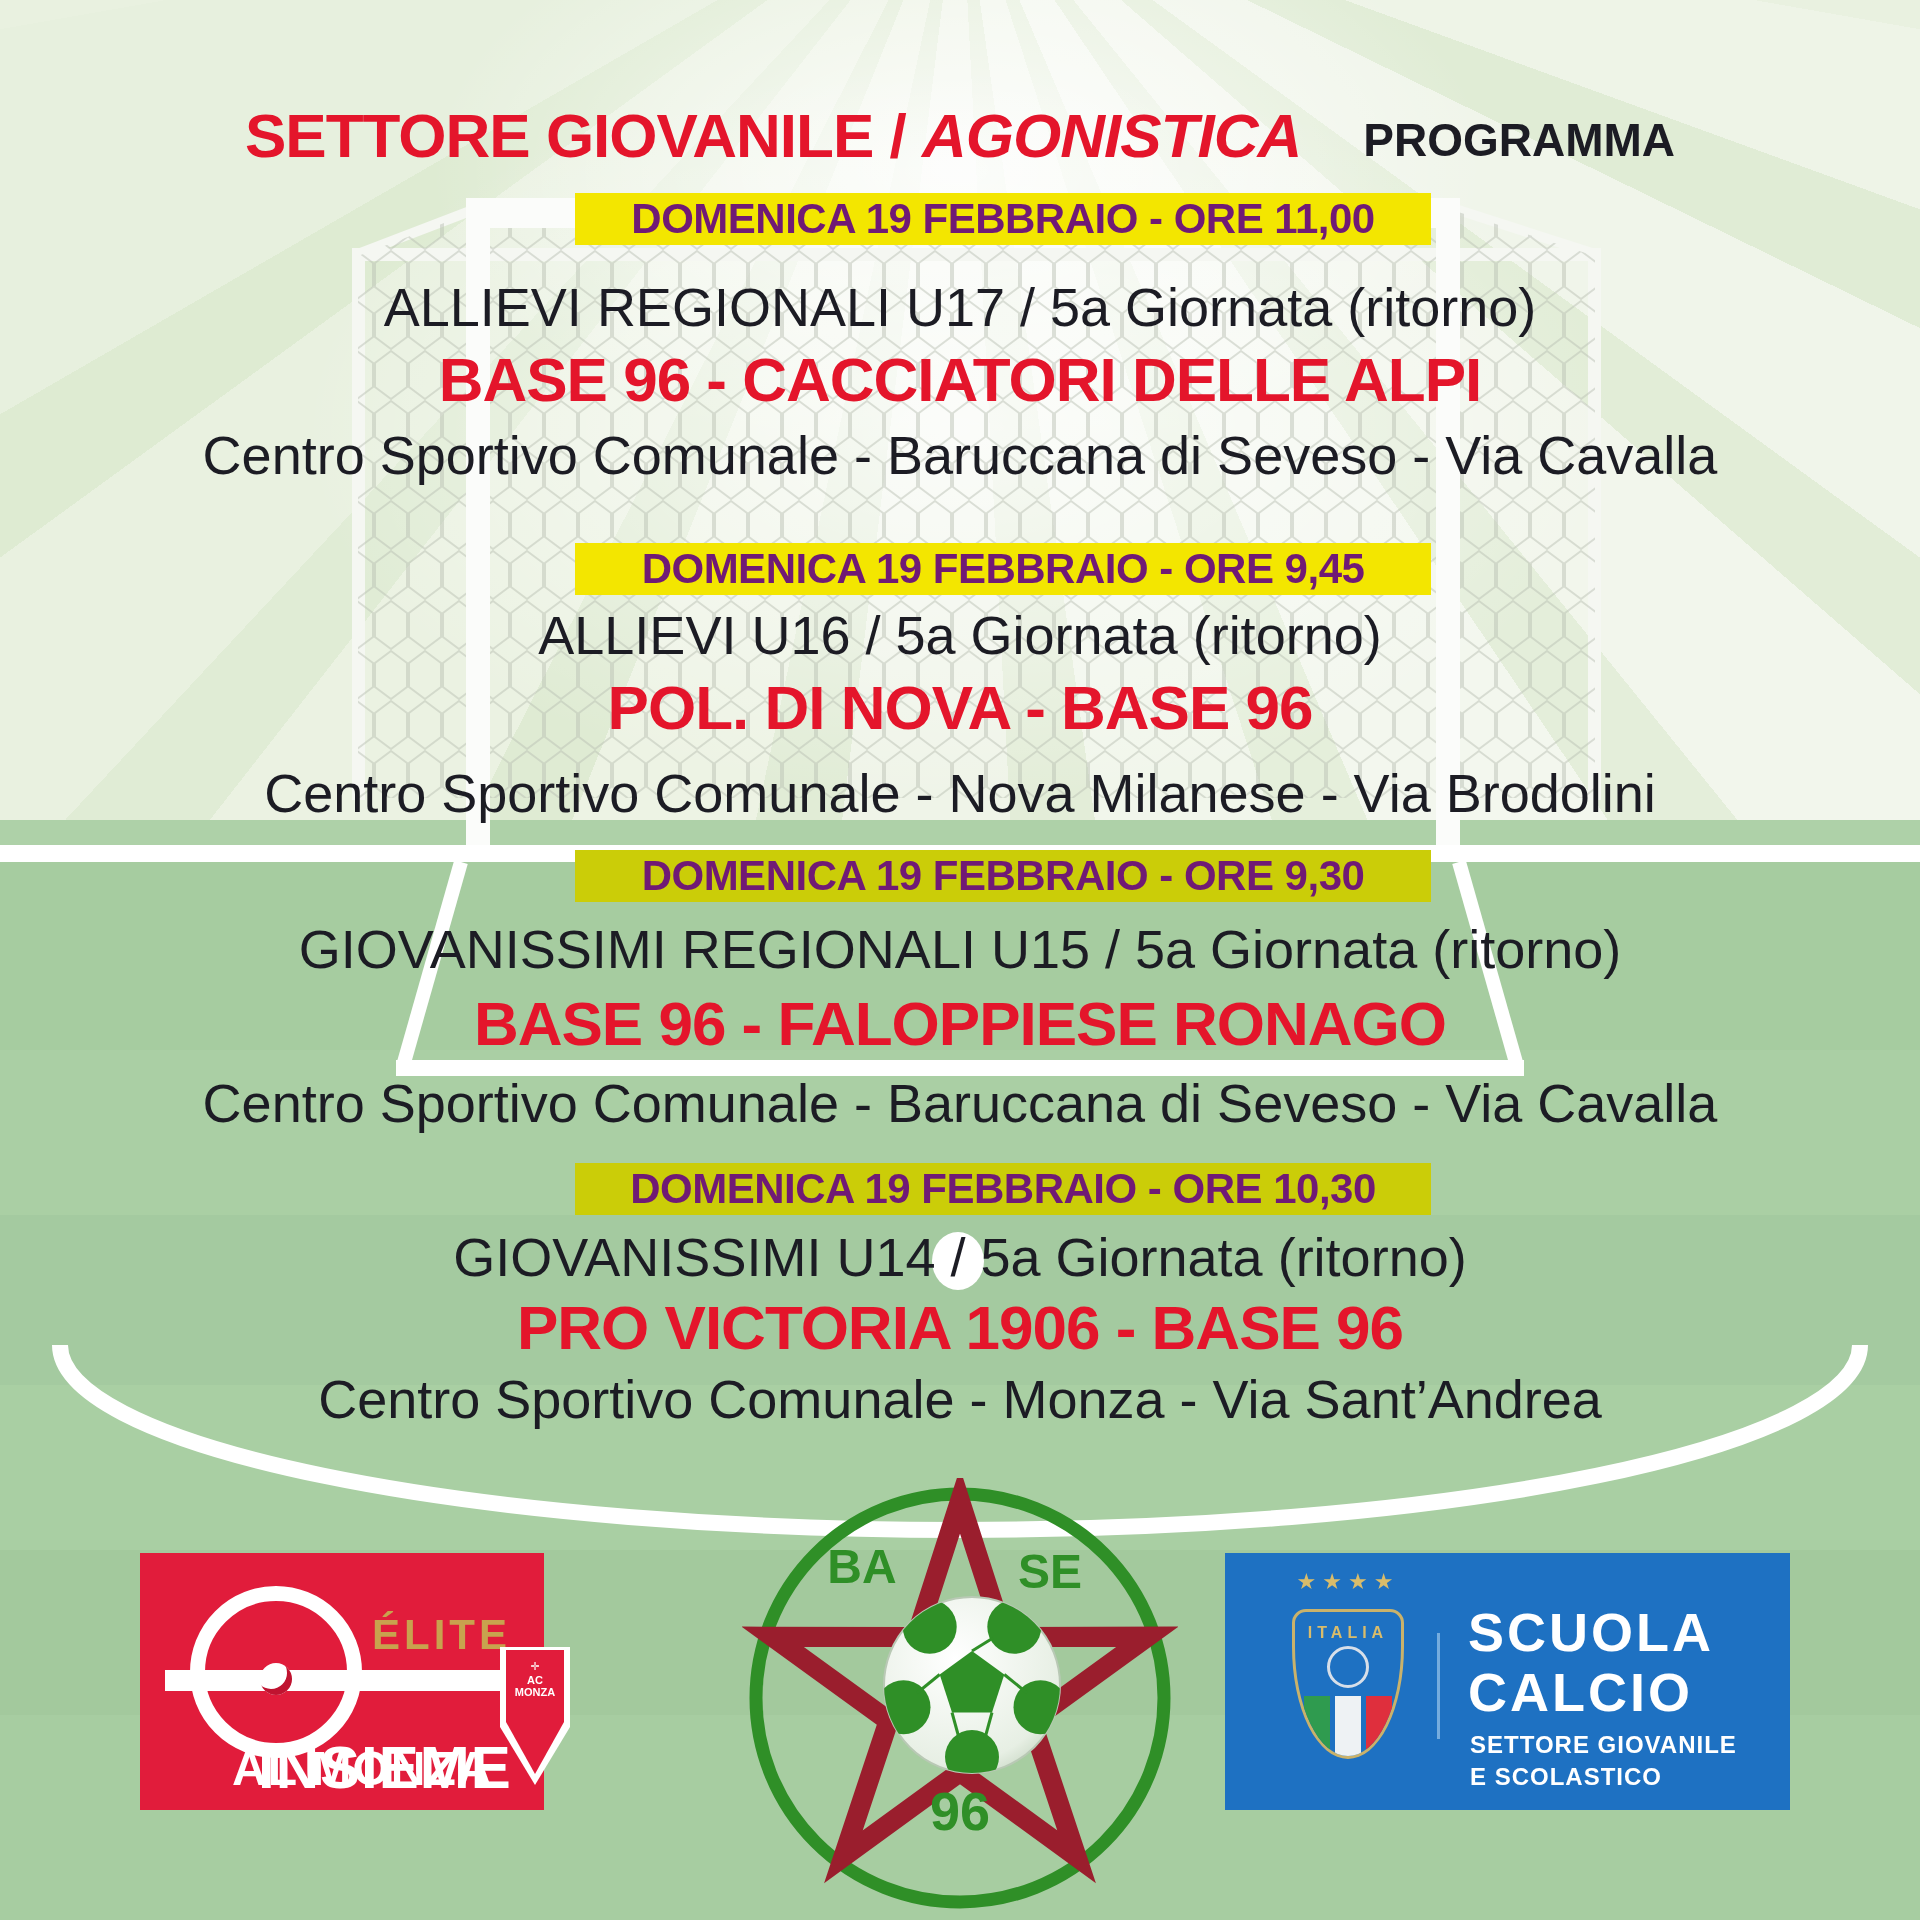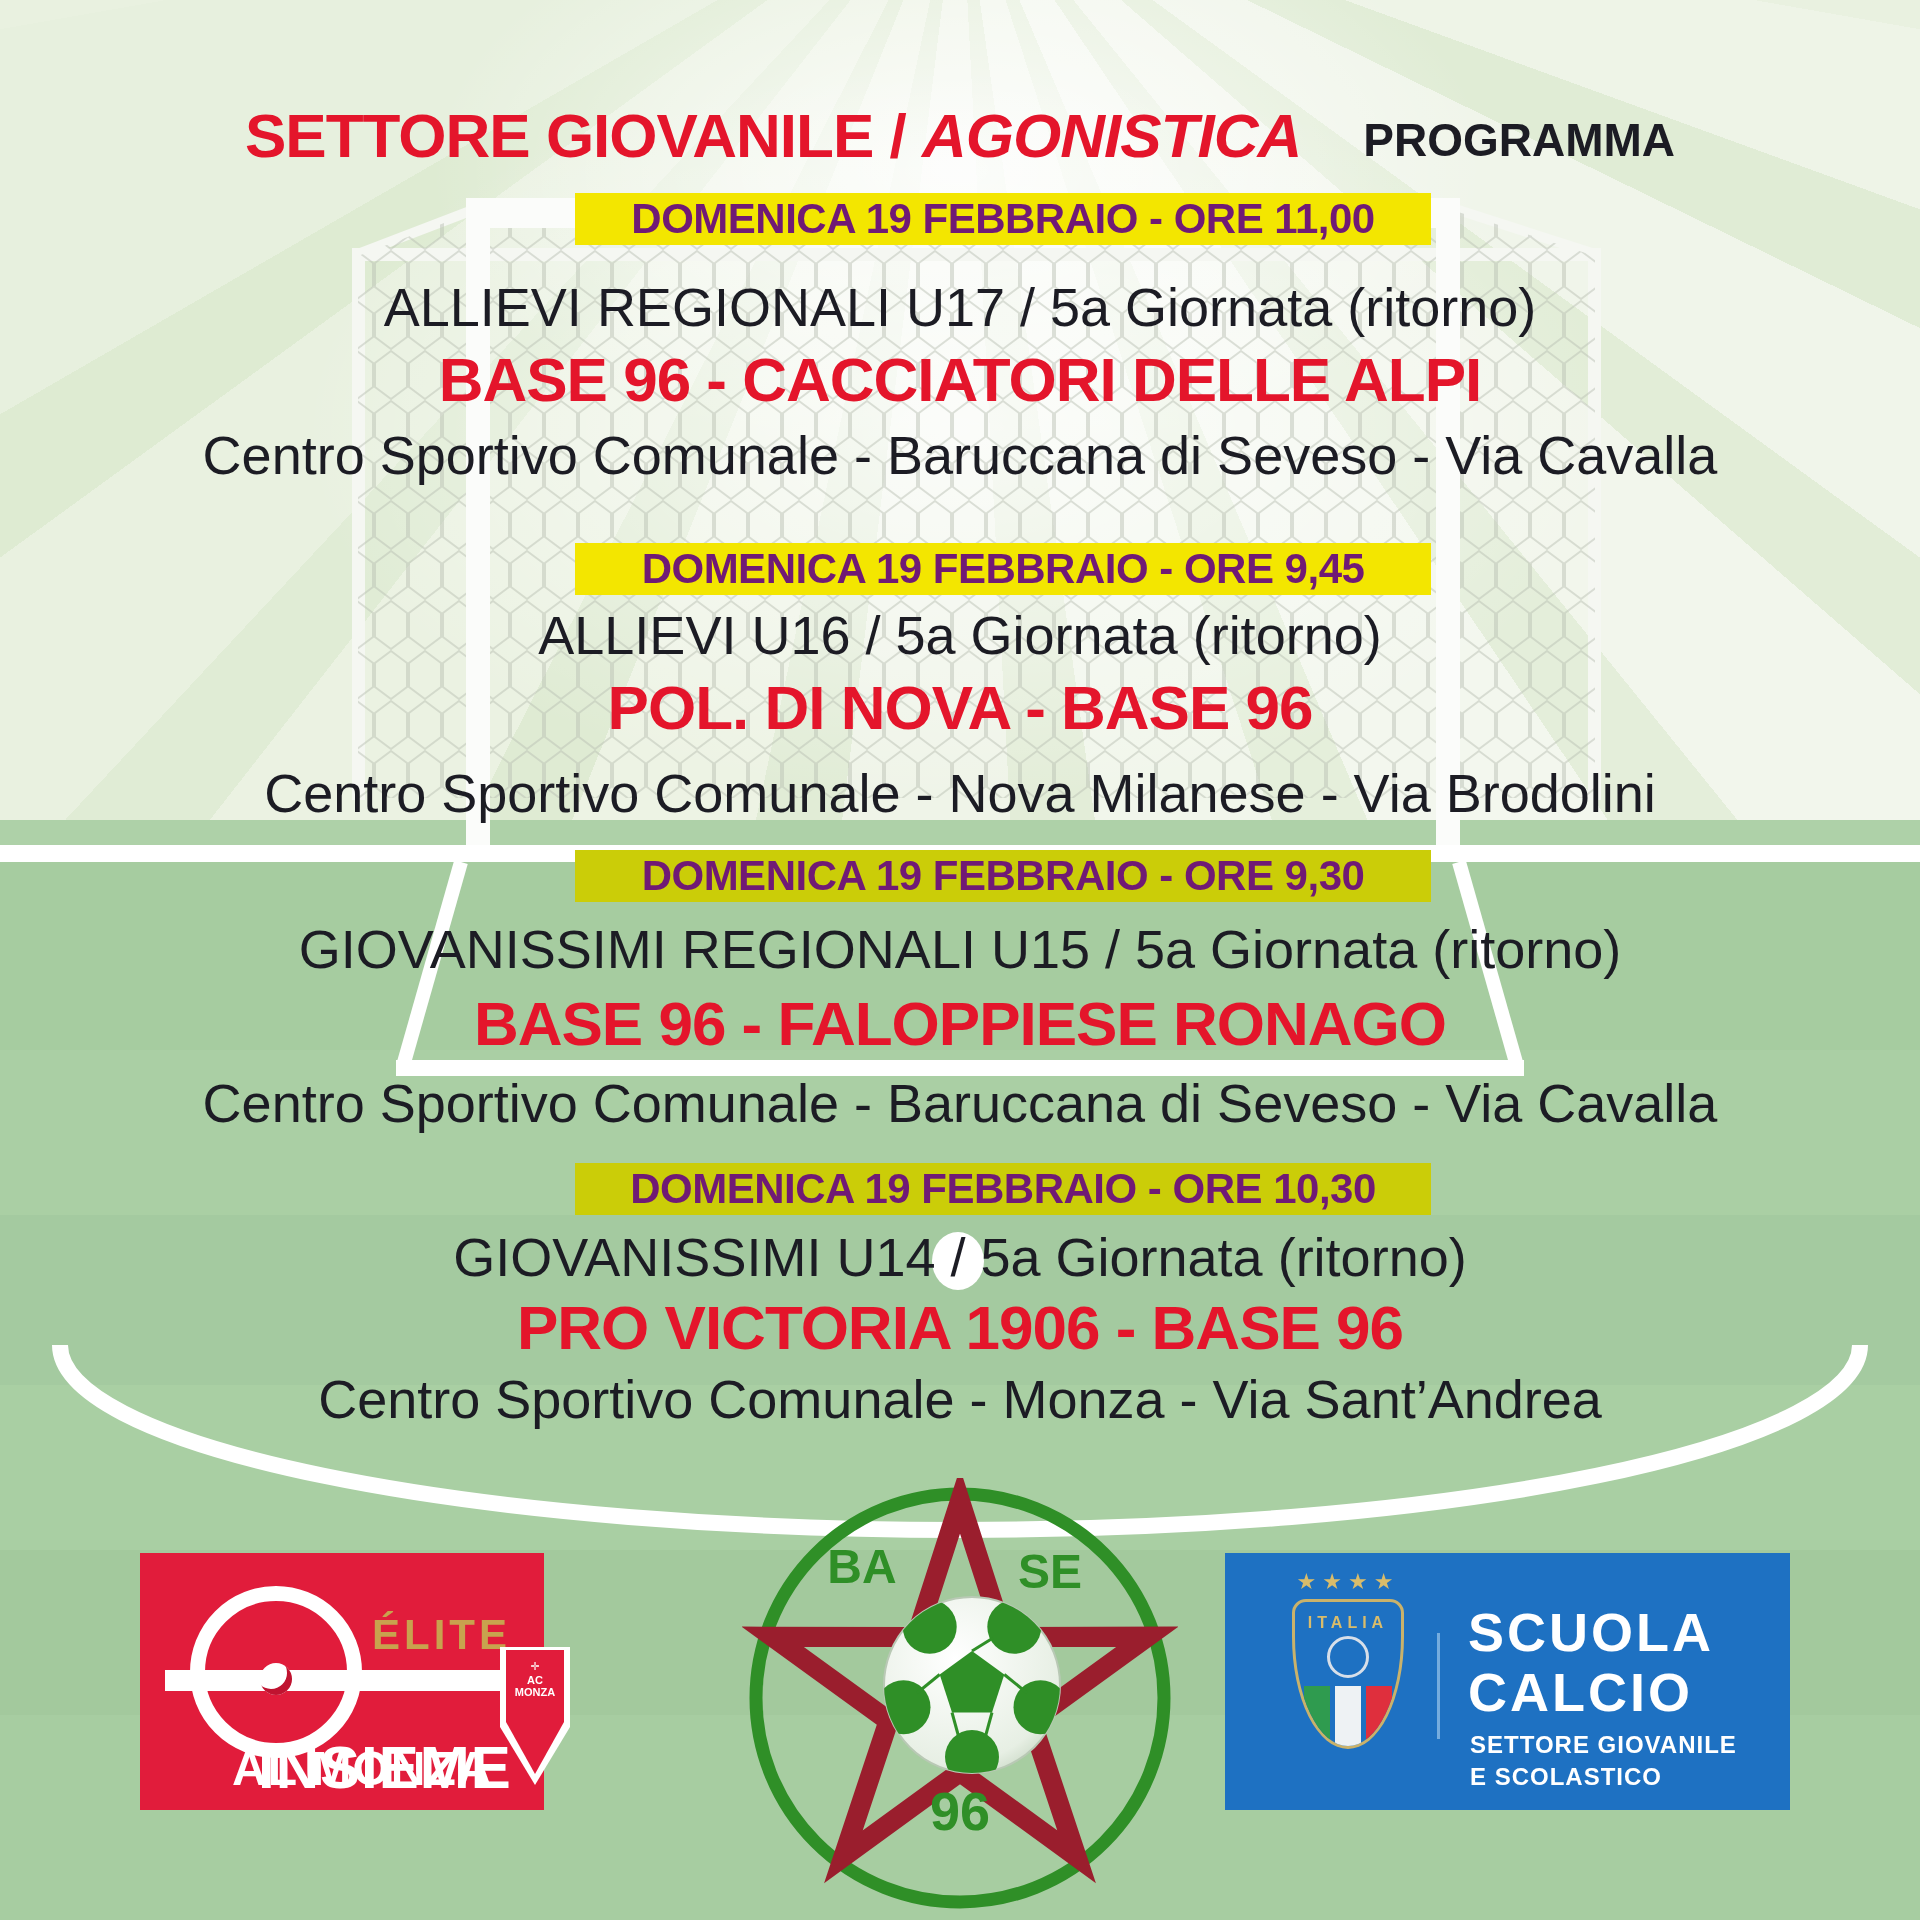--- a/index.html
+++ b/index.html
@@ -78,21 +78,21 @@
     font-size:11px;font-weight:800;color:#fff;text-align:center;line-height:12px;
   }
   .base96{position:absolute;left:742px;top:1478px;width:436px;height:436px;}
   .figc{
     position:absolute;left:1225px;top:1553px;width:565px;height:257px;
     background:#1e71c2;color:#fff;
   }
   .figc .stars{position:absolute;left:62px;top:16px;width:122px;text-align:center;
     font-size:22px;color:#d9bc6b;letter-spacing:6px;}
   .figc .shield{
-    position:absolute;left:67px;top:46px;width:112px;height:150px;
+    position:absolute;left:67px;top:56px;width:112px;height:150px;
     border:3px solid #c9b26b;border-radius:14px 14px 56px 56px/14px 14px 112px 112px;
     background:#1e71c2;overflow:hidden;box-sizing:border-box;
   }
   .figc .shield .country{margin-top:12px;text-align:center;font-size:16px;font-weight:bold;
     color:#d9bc6b;letter-spacing:5px;}
   .figc .shield .ball{width:36px;height:36px;border:3px solid #d7dfe9;border-radius:50%;
     margin:4px auto 0;background:#1e71c2;}
   .figc .shield .stripes{position:absolute;left:0;bottom:0;width:100%;height:60px;
     display:flex;justify-content:center;gap:5px;}
   .figc .shield .stripes div{width:26px;height:100%;}

